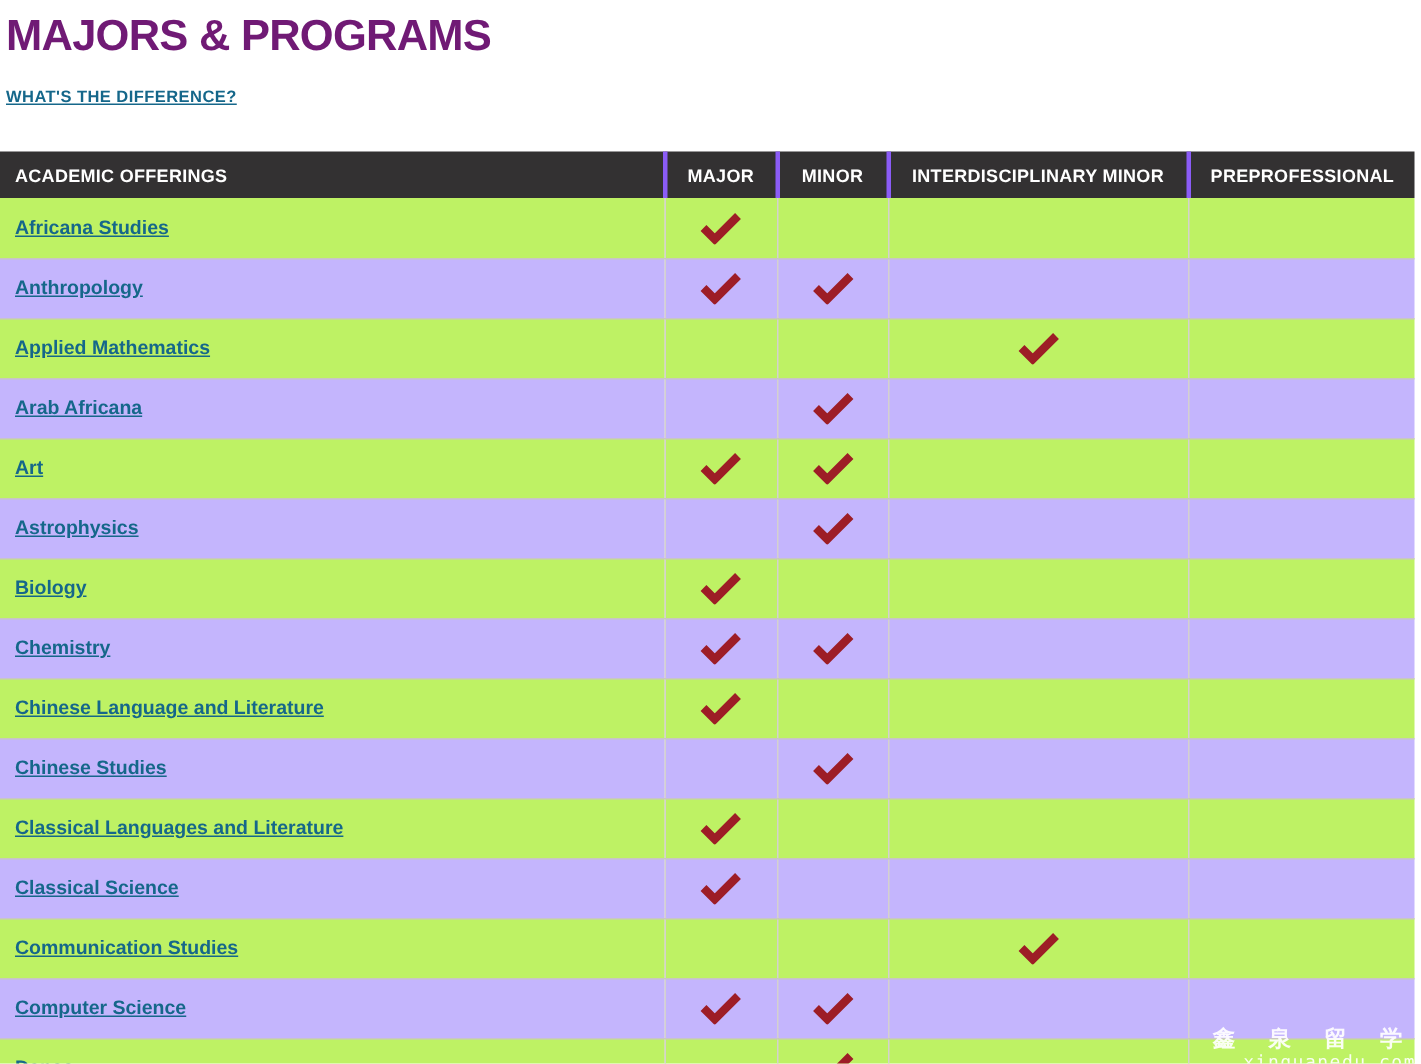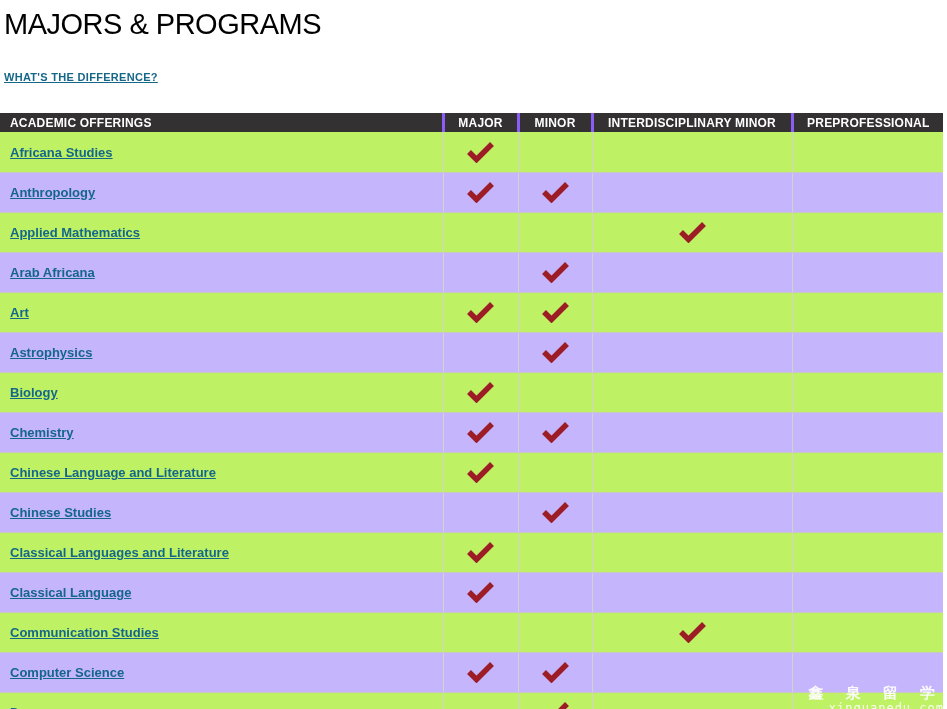--- a/index.html
+++ b/index.html
@@ -6,26 +6,26 @@
   html, body {
     width: 947px; height: 709px;
     overflow: hidden;
     background: #ffffff;
     font-family: "Liberation Sans", sans-serif;
     position: relative;
   }
   .page { position: relative; width: 947px; height: 709px; }
 
   h1.page-title {
-    margin: 8px 0 12px 4px;
+    margin: 8px 0 0 4px;
     font-size: 29px;
     line-height: 32px;
-    font-weight: normal;
+    font-weight: bold;
     letter-spacing: -0.5px;
-    color: #000000;
+    color: #701a75;
   }
   a.diff-link {
     display: inline-block;
     margin: 18px 0 16px 4px;
     font-size: 11px;
     line-height: 14px;
     font-weight: bold;
     letter-spacing: 0.3px;
     color: #15678a;
     text-decoration: underline;
@@ -38,21 +38,21 @@
     border-collapse: collapse;
     table-layout: fixed;
     width: 943px;
   }
   thead th {
     background: #333132;
     color: #ffffff;
     font-size: 12px;
     font-weight: bold;
     letter-spacing: 0.2px;
-    height: 19px;
+    height: 31px;
     text-transform: uppercase;
     text-align: center;
     vertical-align: middle;
     padding: 0 6px;
   }
   thead th.first {
     text-align: left;
     padding-left: 10px;
   }
   thead th + th { border-left: 3px solid #8b5cf6; }
@@ -223,21 +223,21 @@
         <tr class="odd">
           <td class="offering-cell"><a href="#">Classical Languages and Literature</a></td>
           <td class="check-cell"><svg width="29" height="22" viewBox="0 0 29 22">
               <path d="M3 11 L10.5 18.5 L26 3" fill="none" stroke="#9d1d26" stroke-width="5.5" stroke-linecap="butt" stroke-linejoin="miter"></path>
             </svg></td>
           <td class="check-cell"></td>
           <td class="check-cell"></td>
           <td class="check-cell"></td>
         </tr>
         <tr class="even">
-          <td class="offering-cell"><a href="#">Classical Language</a></td>
+          <td class="offering-cell"><a href="#">Classical Science</a></td>
           <td class="check-cell"><svg width="29" height="22" viewBox="0 0 29 22">
               <path d="M3 11 L10.5 18.5 L26 3" fill="none" stroke="#9d1d26" stroke-width="5.5" stroke-linecap="butt" stroke-linejoin="miter"></path>
             </svg></td>
           <td class="check-cell"></td>
           <td class="check-cell"></td>
           <td class="check-cell"></td>
         </tr>
         <tr class="odd">
           <td class="offering-cell"><a href="#">Communication Studies</a></td>
           <td class="check-cell"></td>

